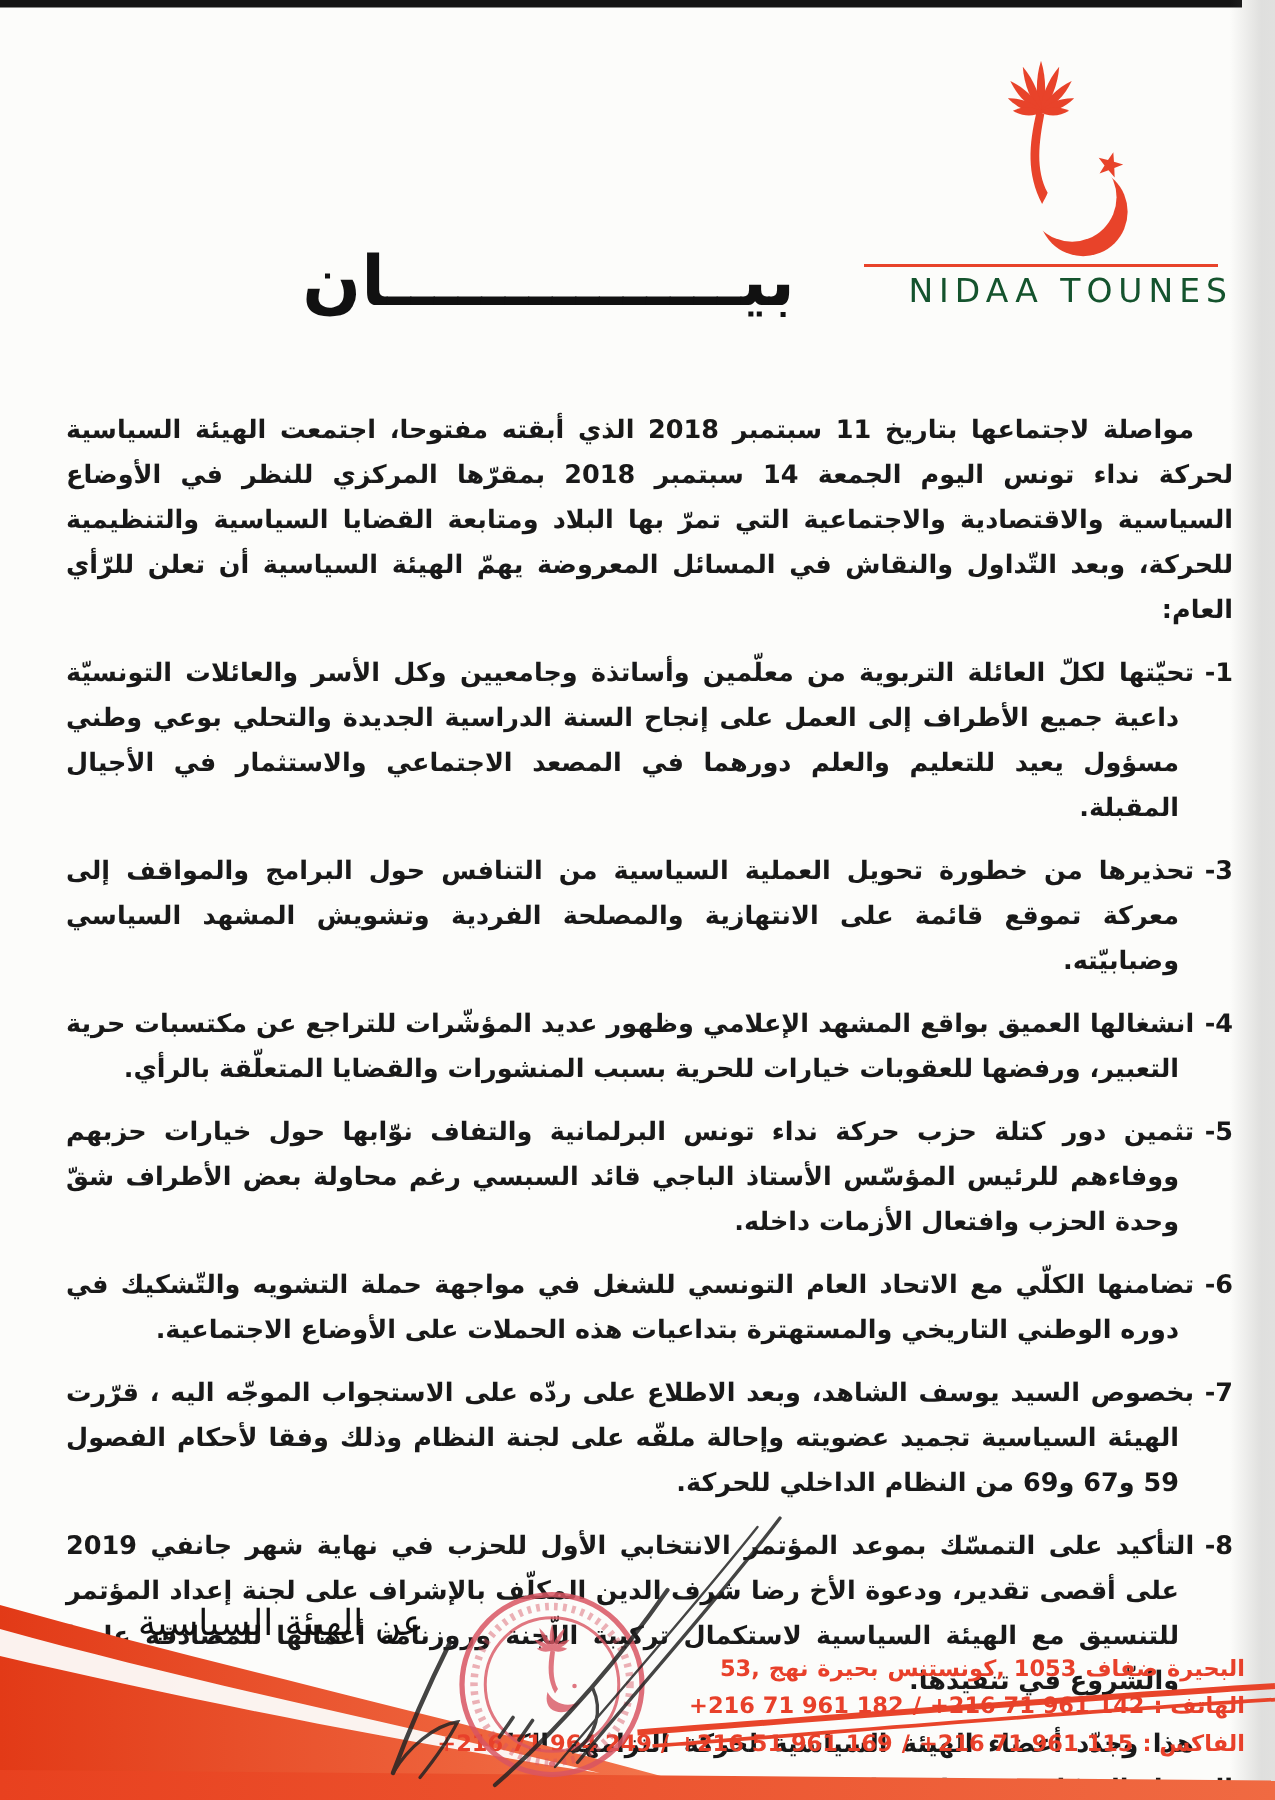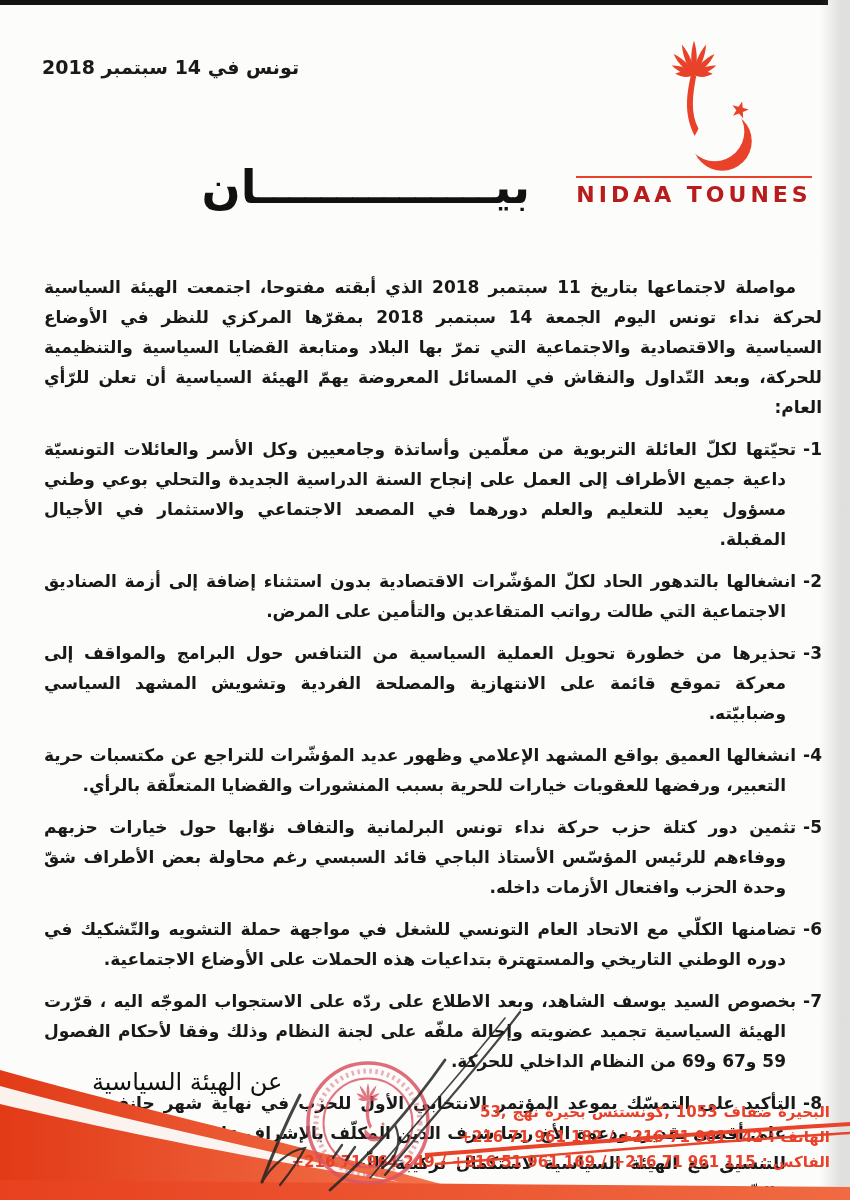--- a/index.html
+++ b/index.html
@@ -12,21 +12,21 @@
   .right-scan-shadow{position:absolute;top:0;right:0;width:30px;height:1200px;
     background:linear-gradient(to right,rgba(140,140,140,0) 0%,rgba(120,120,120,.22) 70%,rgba(160,160,160,.30) 100%);}
 
   .date-line{position:absolute;top:56px;left:42px;direction:rtl;
     font-size:19px;font-weight:bold;letter-spacing:.2px;}
 
   .logo{position:absolute;top:36px;left:566px;width:256px;text-align:center;}
   .logo-palm{display:block;margin:0 auto;}
   .logo-ar{font-size:30px;font-weight:bold;color:#e8432a;direction:rtl;line-height:34px;margin-top:2px;}
   .logo-divider{height:2px;background:#e8432a;margin:3px 10px 4px 10px;}
-  .logo-en{font-size:22px;font-weight:bold;color:#b91c1c;letter-spacing:4px;}
+  .logo-en{font-size:22px;font-weight:normal;color:#14532d;letter-spacing:4px;text-align:right;}
 
   .doc-title{position:absolute;top:160px;left:140px;width:390px;direction:rtl;
     text-align:right;font-size:46px;font-weight:bold;color:#111;}
 
   .body-text{position:absolute;top:272px;right:28px;width:794px;direction:rtl;
     text-align:justify;font-size:17px;font-weight:bold;line-height:30px;color:#191919;}
   .body-text p{margin:0 0 12px 16px;}
   p.intro{text-indent:26px;}
   p.item{padding-right:36px;text-indent:-36px;}
   .item .num{margin-left:7px;}
@@ -47,21 +47,20 @@
   .num-ltr{direction:ltr;unicode-bidi:embed;}
 </style>
 </head>
 <body>
 
 <div class="page">
 
   <div class="top-scan-line"></div>
   <div class="right-scan-shadow"></div>
 
-  <div class="date-line">تونس في 14 سبتمبر 2018</div>
 
   <div class="logo">
     <svg class="logo-palm" width="200" height="137" viewBox="0 0 200 185">
       <g fill="#e8432a">
         <circle cx="138" cy="142" r="40"></circle>
         <circle cx="128" cy="129" r="40" fill="#fcfcfa"></circle>
         <g transform="translate(100,52)">
           <path d="M0,3 C5,-12 5,-30 0,-46 C-5,-30 -5,-12 0,3 Z"></path>
           <path transform="rotate(22) scale(1,0.95)" d="M0,3 C5,-12 5,-30 0,-46 C-5,-30 -5,-12 0,3 Z"></path>
           <path transform="rotate(-22) scale(1,0.95)" d="M0,3 C5,-12 5,-30 0,-46 C-5,-30 -5,-12 0,3 Z"></path>
@@ -79,21 +78,20 @@
     <div class="logo-divider"></div>
     <div class="logo-en">NIDAA TOUNES</div>
   </div>
 
   <div class="doc-title">بيـــــــــــــــان</div>
 
   <div class="body-text">
     <p class="intro">مواصلة لاجتماعها بتاريخ 11 سبتمبر 2018 الذي أبقته مفتوحا، اجتمعت الهيئة السياسية لحركة نداء تونس اليوم الجمعة 14 سبتمبر 2018 بمقرّها المركزي للنظر في الأوضاع السياسية والاقتصادية والاجتماعية التي تمرّ بها البلاد ومتابعة القضايا السياسية والتنظيمية للحركة، وبعد التّداول والنقاش في المسائل المعروضة يهمّ الهيئة السياسية أن تعلن للرّأي العام:</p>
 
     <p class="item"><span class="num">1-</span><span>تحيّتها لكلّ العائلة التربوية من معلّمين وأساتذة وجامعيين وكل الأسر والعائلات التونسيّة داعية جميع الأطراف إلى العمل على إنجاح السنة الدراسية الجديدة والتحلي بوعي وطني مسؤول يعيد للتعليم والعلم دورهما في المصعد الاجتماعي والاستثمار في الأجيال المقبلة.</span></p>
-    <p class="item"><span class="num">2-</span><span>انشغالها بالتدهور الحاد لكلّ المؤشّرات الاقتصادية بدون استثناء إضافة إلى أزمة الصناديق الاجتماعية التي طالت رواتب المتقاعدين والتأمين على المرض.</span></p>
     <p class="item"><span class="num">3-</span><span>تحذيرها من خطورة تحويل العملية السياسية من التنافس حول البرامج والمواقف إلى معركة تموقع قائمة على الانتهازية والمصلحة الفردية وتشويش المشهد السياسي وضبابيّته.</span></p>
     <p class="item"><span class="num">4-</span><span>انشغالها العميق بواقع المشهد الإعلامي وظهور عديد المؤشّرات للتراجع عن مكتسبات حرية التعبير، ورفضها للعقوبات خيارات للحرية بسبب المنشورات والقضايا المتعلّقة بالرأي.</span></p>
     <p class="item"><span class="num">5-</span><span>تثمين دور كتلة حزب حركة نداء تونس البرلمانية والتفاف نوّابها حول خيارات حزبهم ووفاءهم للرئيس المؤسّس الأستاذ الباجي قائد السبسي رغم محاولة بعض الأطراف شقّ وحدة الحزب وافتعال الأزمات داخله.</span></p>
     <p class="item"><span class="num">6-</span><span>تضامنها الكلّي مع الاتحاد العام التونسي للشغل في مواجهة حملة التشويه والتّشكيك في دوره الوطني التاريخي والمستهترة بتداعيات هذه الحملات على الأوضاع الاجتماعية.</span></p>
     <p class="item"><span class="num">7-</span><span>بخصوص السيد يوسف الشاهد، وبعد الاطلاع على ردّه على الاستجواب الموجّه اليه ، قرّرت الهيئة السياسية تجميد عضويته وإحالة ملفّه على لجنة النظام وذلك وفقا لأحكام الفصول 59 و67 و69 من النظام الداخلي للحركة.</span></p>
     <p class="item"><span class="num">8-</span><span>التأكيد على التمسّك بموعد المؤتمر الانتخابي الأول للحزب في نهاية شهر جانفي 2019 على أقصى تقدير، ودعوة الأخ رضا شرف الدين المكلّف بالإشراف على لجنة إعداد المؤتمر للتنسيق مع الهيئة السياسية لاستكمال تركيبة اللّجنة وروزنامة أعمالها للمصادقة عليها والشّروع في تنفيذها.</span></p>
 
     <p class="closing">هذا وجدّد أعضاء الهيئة السياسية لحركة التزامهم الكامل بنداء الواجب الوطني في هذه المرحلة الحسّاسة من تاريخ بلادنا.</p>
   </div>
 

